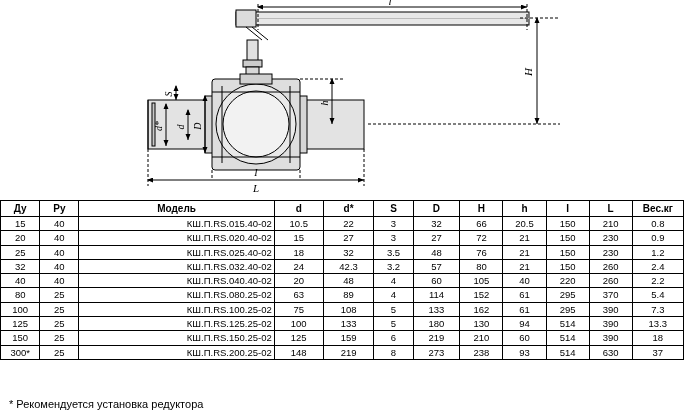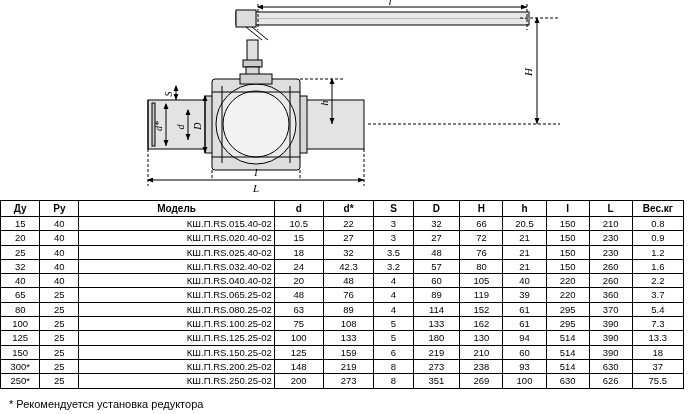--- a/index.html
+++ b/index.html
@@ -200,49 +200,35 @@
             <td>40</td>
             <td class="model">КШ.П.RS.032.40-02</td>
             <td>24</td>
             <td>42.3</td>
             <td>3.2</td>
             <td>57</td>
             <td>80</td>
             <td>21</td>
             <td>150</td>
             <td>260</td>
-            <td>1.6</td>
+            <td>2.4</td>
           </tr>
           <tr>
             <td>40</td>
             <td>40</td>
             <td class="model">КШ.П.RS.040.40-02</td>
             <td>20</td>
             <td>48</td>
             <td>4</td>
             <td>60</td>
             <td>105</td>
             <td>40</td>
             <td>220</td>
             <td>260</td>
             <td>2.2</td>
-          </tr>
-          <tr>
-            <td>65</td>
-            <td>25</td>
-            <td class="model">КШ.П.RS.065.25-02</td>
-            <td>48</td>
-            <td>76</td>
-            <td>4</td>
-            <td>89</td>
-            <td>119</td>
-            <td>39</td>
-            <td>220</td>
-            <td>360</td>
-            <td>3.7</td>
           </tr>
           <tr>
             <td>80</td>
             <td>25</td>
             <td class="model">КШ.П.RS.080.25-02</td>
             <td>63</td>
             <td>89</td>
             <td>4</td>
             <td>114</td>
             <td>152</td>
@@ -300,32 +286,18 @@
             <td>148</td>
             <td>219</td>
             <td>8</td>
             <td>273</td>
             <td>238</td>
             <td>93</td>
             <td>514</td>
             <td>630</td>
             <td>37</td>
           </tr>
-          <tr>
-            <td>250*</td>
-            <td>25</td>
-            <td class="model">КШ.П.RS.250.25-02</td>
-            <td>200</td>
-            <td>273</td>
-            <td>8</td>
-            <td>351</td>
-            <td>269</td>
-            <td>100</td>
-            <td>630</td>
-            <td>626</td>
-            <td>75.5</td>
-          </tr>
         </tbody>
     </table>
   </div>
 
   <div id="footnote">* Рекомендуется установка редуктора</div>
 </div>
 
 </body></html>

